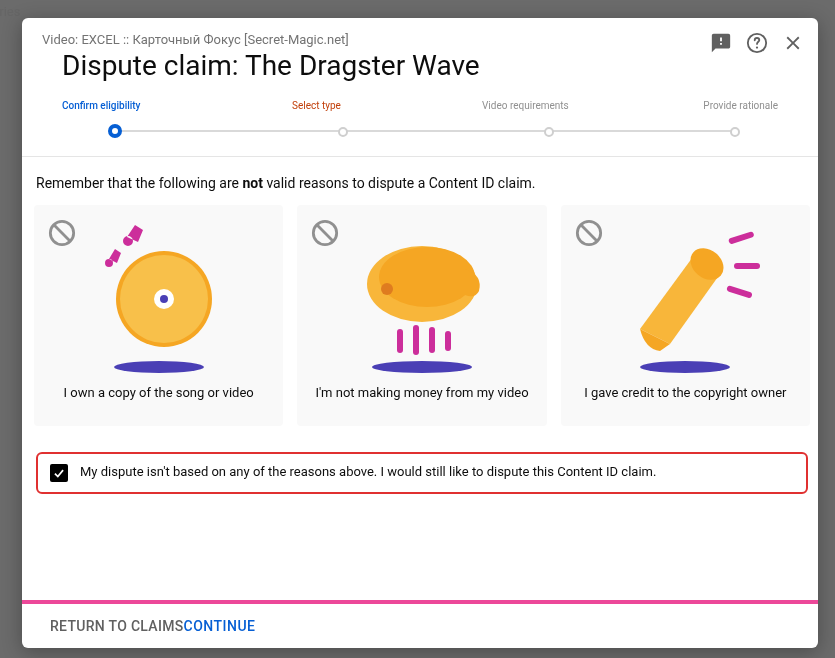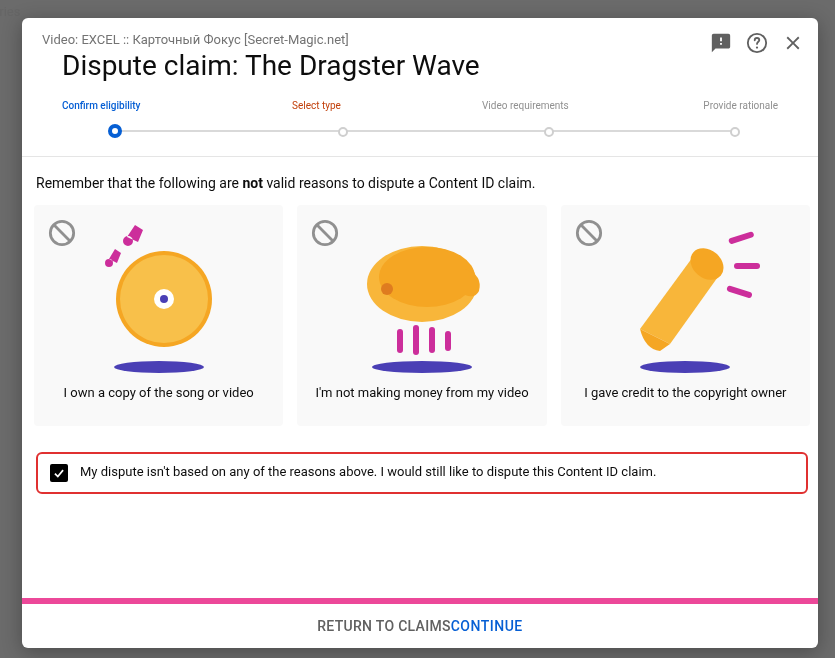--- a/index.html
+++ b/index.html
@@ -37,21 +37,21 @@
   .cards { display: flex; gap: 14px; }
   .card { flex: 1; background: #f9f9f9; border-radius: 4px; padding: 14px 10px 26px 10px; text-align: center; position: relative; }
   .no-icon { position: absolute; top: 14px; left: 14px; }
   .no-icon svg { width: 28px; height: 28px; stroke: #909090; fill: none; stroke-width: 2.4; }
   .illus { height: 160px; display: flex; align-items: center; justify-content: center; }
   .card-text { font-size: 13px; color: #0d0d0d; margin-top: 6px; }
   .ack-box { margin: 26px 2px 0 2px; border: 2.5px solid #e03030; border-radius: 6px; padding: 10px 12px; display: flex; align-items: flex-start; gap: 12px; }
   .chk { width: 18px; height: 18px; background: #000; border-radius: 2px; display: flex; align-items: center; justify-content: center; flex-shrink: 0; cursor: pointer; }
   .chk svg { width: 14px; height: 14px; stroke: #fff; stroke-width: 3; fill: none; }
   .ack-text { font-size: 13px; color: #0d0d0d; }
-  .footer { border-top: 6px solid #ec4899; padding: 14px 20px; display: flex; justify-content: center; align-items: center; }
+  .footer { border-top: 4px solid #ec4899; padding: 14px 28px; display: flex; justify-content: flex-start; align-items: center; }
   .ret { font-size: 14px; font-weight: 500; color: #606060; letter-spacing: 0.3px; cursor: pointer; }
   .cont { font-size: 14px; font-weight: 500; color: #065fd4; letter-spacing: 0.5px; cursor: pointer; }
 </style>
 </head>
 <body>
 
 <div class="backdrop">
   <span class="bg-stories">Stories</span>
 </div>
 

